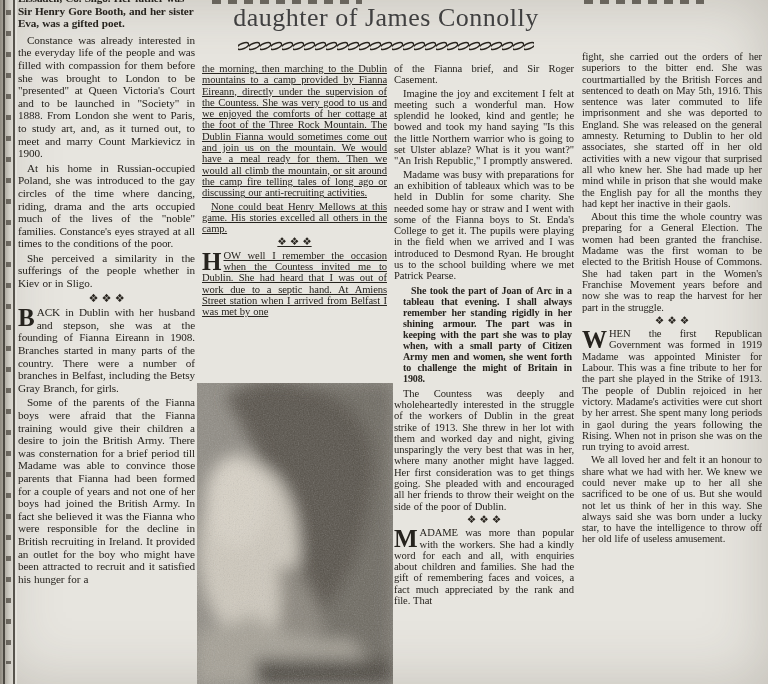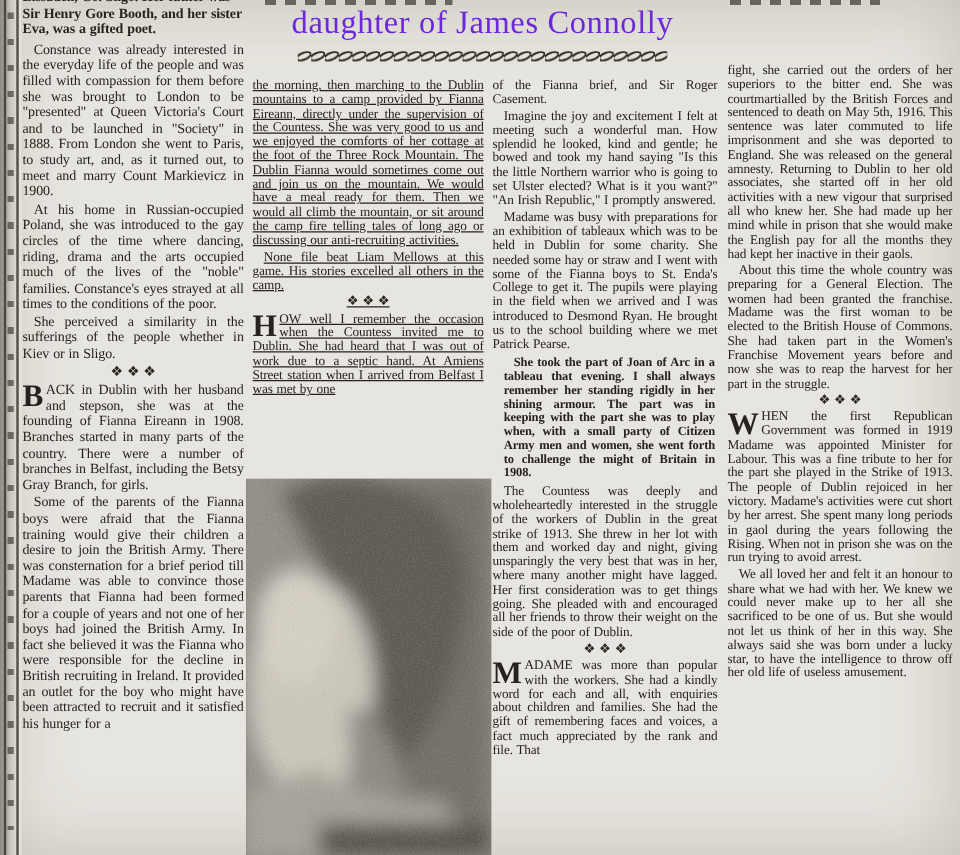--- a/index.html
+++ b/index.html
@@ -48,21 +48,21 @@
     padding:1px 2px 0 0;letter-spacing:0;
   }
   .inset{
     font-weight:bold;font-size:10px !important;line-height:11px !important;
     margin:3px 2px 4px 9px !important;text-indent:8px !important;
   }
   
   .headline-block{position:absolute;left:203px;top:2px;width:366px;text-align:center;}
   .headline{
     font-size:26px;line-height:32px;font-weight:400;letter-spacing:.5px;
-    color:#6d28d9;white-space:nowrap;
+    color:#404040;white-space:nowrap;
   }
   .rope-wrap{margin-top:3px;}
   
   .cut-smudge{
     position:absolute;height:4px;opacity:.7;
     background:repeating-linear-gradient(to right,#3a352d 0 9px,transparent 9px 16px);
   }
   .smudge-headline{left:212px;top:0;width:150px;}
   .smudge-col4{left:584px;top:0;width:120px;}
   
@@ -107,21 +107,21 @@
     <p>She perceived a similarity in the sufferings of the people whether in Kiev or in Sligo.</p>
     <p class="sep">❖ ❖ ❖</p>
     <p class="drop-para">
       <span class="dropcap">B</span><span>ACK in Dublin with her husband and stepson, she was at the founding of Fianna Eireann in 1908. Branches started in many parts of the country. There were a number of branches in Belfast, including the Betsy Gray Branch, for girls.</span>
     </p>
     <p>Some of the parents of the Fianna boys were afraid that the Fianna training would give their children a desire to join the British Army. There was consternation for a brief period till Madame was able to convince those parents that Fianna had been formed for a couple of years and not one of her boys had joined the British Army. In fact she believed it was the Fianna who were responsible for the decline in British recruiting in Ireland. It provided an outlet for the boy who might have been attracted to recruit and it satisfied his hunger for a</p>
   </div>
 
   <div class="col col2">
     <p class="cont">the morning, then marching to the Dublin mountains to a camp provided by Fianna Eireann, directly under the supervision of the Countess. She was very good to us and we enjoyed the comforts of her cottage at the foot of the Three Rock Mountain. The Dublin Fianna would sometimes come out and join us on the mountain. We would have a meal ready for them. Then we would all climb the mountain, or sit around the camp fire telling tales of long ago or discussing our anti-recruiting activities.</p>
-    <p>None file beat Liam Mellows at this game. His stories excelled all others in the camp.</p>
+    <p>None could beat Henry Mellows at this game. His stories excelled all others in the camp.</p>
     <p class="sep">❖ ❖ ❖</p>
     <p class="drop-para">
       <span class="dropcap">H</span><span>OW well I remember the occasion when the Countess invited me to Dublin. She had heard that I was out of work due to a septic hand. At Amiens Street station when I arrived from Belfast I was met by one</span>
     </p>
   </div>
 
   <div class="photo">
     <svg viewBox="0 0 196 301" preserveAspectRatio="none">
       <defs>
         <filter id="blurBig" x="-30%" y="-30%" width="160%" height="160%">
@@ -144,21 +144,21 @@
         <path d="M95,182 Q122,212 128,252 L80,252 Q86,212 80,186 Z" fill="#8a857c"></path>
         <path d="M58,232 Q92,262 152,256 L196,301 L0,301 L0,250 Z" fill="#a6a196"></path>
         <rect x="58" y="276" width="138" height="25" fill="#49453e"></rect>
       </g>
       <rect width="196" height="301" filter="url(#grain)" opacity="0.55"></rect>
     </svg>
   </div>
 
   <div class="col col3">
     <p class="cont">of the Fianna brief, and Sir Roger Casement.</p>
-    <p>Imagine the joy and excitement I felt at meeting such a wonderful man. How splendid he looked, kind and gentle; he bowed and took my hand saying "Is this the little Northern warrior who is going to set Ulster elected? What is it you want?" "An Irish Republic," I promptly answered.</p>
+    <p>Imagine the joy and excitement I felt at meeting such a wonderful man. How splendid he looked, kind and gentle; he bowed and took my hand saying "Is this the little Northern warrior who is going to set Ulster ablaze? What is it you want?" "An Irish Republic," I promptly answered.</p>
     <p>Madame was busy with preparations for an exhibition of tableaux which was to be held in Dublin for some charity. She needed some hay or straw and I went with some of the Fianna boys to St. Enda's College to get it. The pupils were playing in the field when we arrived and I was introduced to Desmond Ryan. He brought us to the school building where we met Patrick Pearse.</p>
     <p class="inset">She took the part of Joan of Arc in a tableau that evening. I shall always remember her standing rigidly in her shining armour. The part was in keeping with the part she was to play when, with a small party of Citizen Army men and women, she went forth to challenge the might of Britain in 1908.</p>
     <p>The Countess was deeply and wholeheartedly interested in the struggle of the workers of Dublin in the great strike of 1913. She threw in her lot with them and worked day and night, giving unsparingly the very best that was in her, where many another might have lagged. Her first consideration was to get things going. She pleaded with and encouraged all her friends to throw their weight on the side of the poor of Dublin.</p>
     <p class="sep">❖ ❖ ❖</p>
     <p class="drop-para">
       <span class="dropcap">M</span><span>ADAME was more than popular with the workers. She had a kindly word for each and all, with enquiries about children and families. She had the gift of remembering faces and voices, a fact much appreciated by the rank and file. That</span>
     </p>
   </div>
 
   <div class="col col4">

